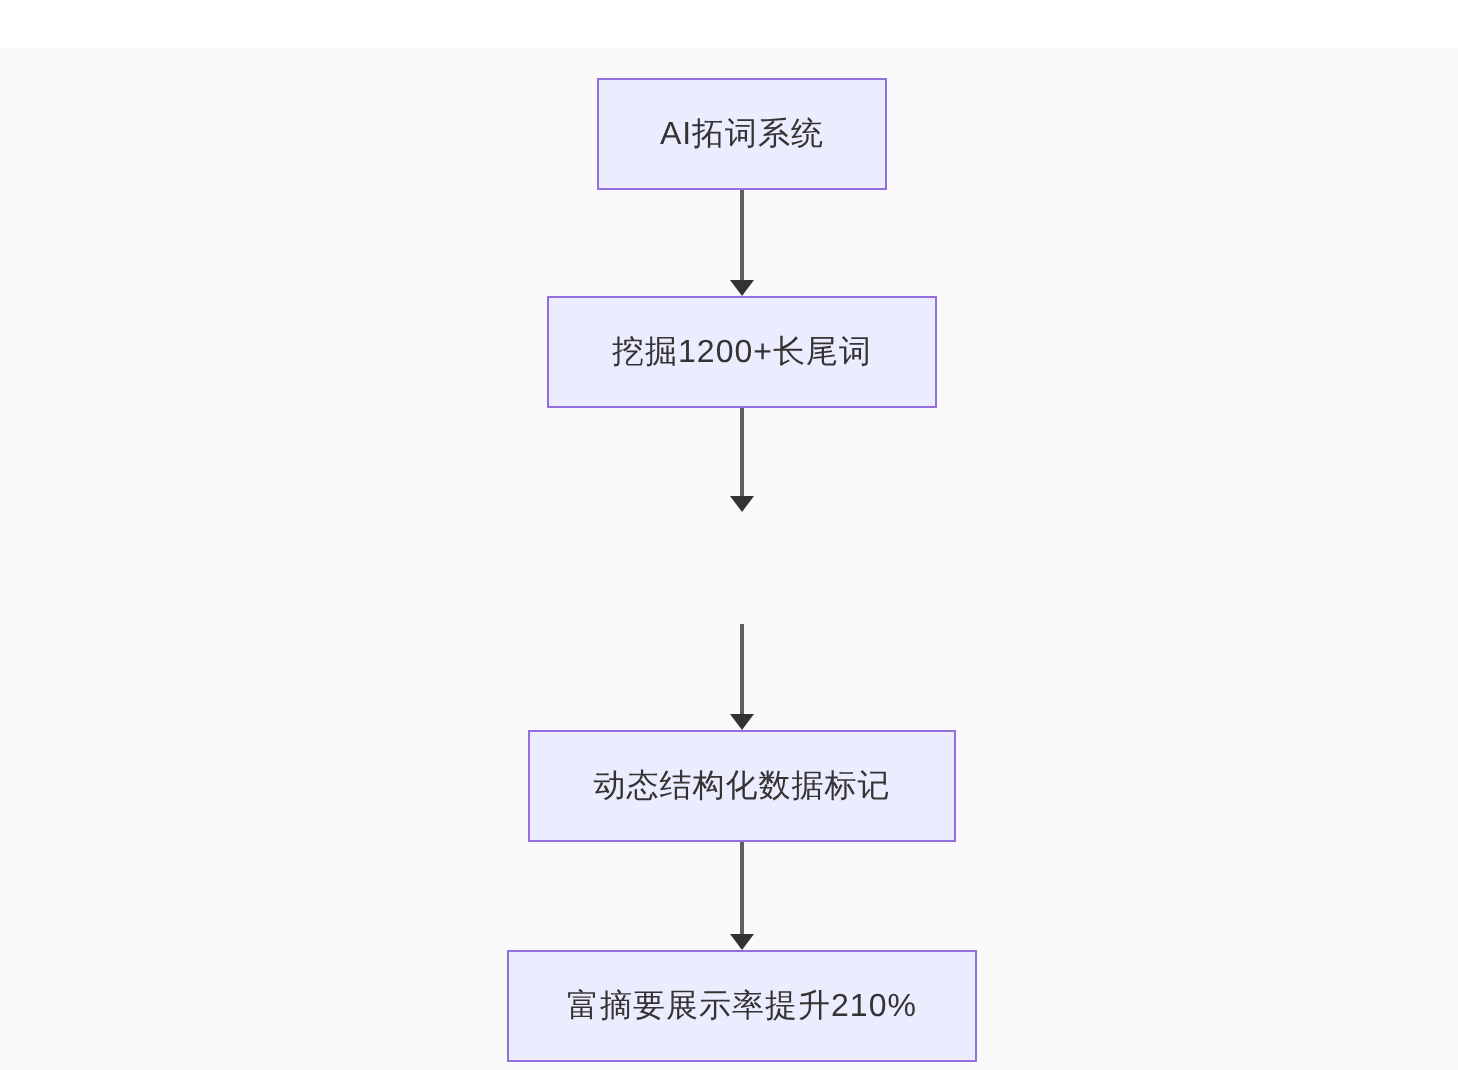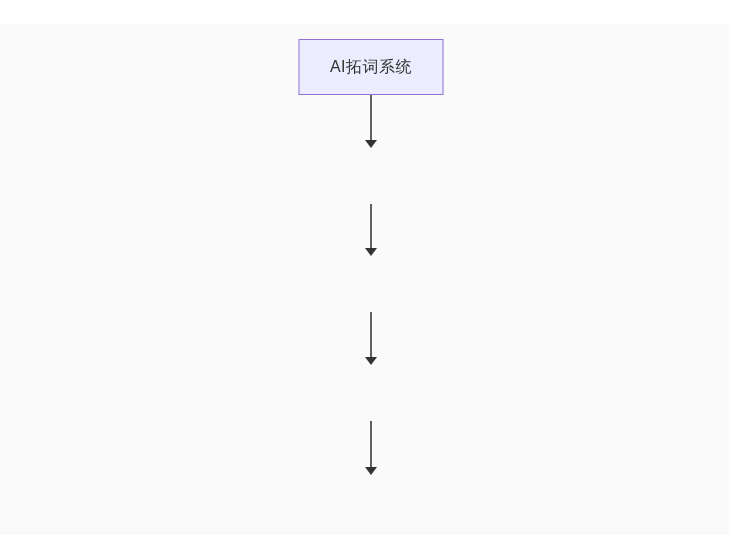--- a/index.html
+++ b/index.html
@@ -76,32 +76,41 @@
 
   <div class="node n0">
     <span>AI拓词系统</span>
   </div>
 
   <div class="arrow a0">
     <div class="line"></div>
     <div class="head"></div>
   </div>
 
+  <div class="node n1">
+    <span>挖掘1200+长尾词</span>
+  </div>
 
   <div class="arrow a1">
     <div class="line"></div>
     <div class="head"></div>
   </div>
 
 
   <div class="arrow a2">
     <div class="line"></div>
     <div class="head"></div>
   </div>
 
+  <div class="node n3">
+    <span>动态结构化数据标记</span>
+  </div>
 
   <div class="arrow a3">
     <div class="line"></div>
     <div class="head"></div>
   </div>
 
+  <div class="node n4">
+    <span>富摘要展示率提升210%</span>
+  </div>
 
 </div>
 
 </body></html>

